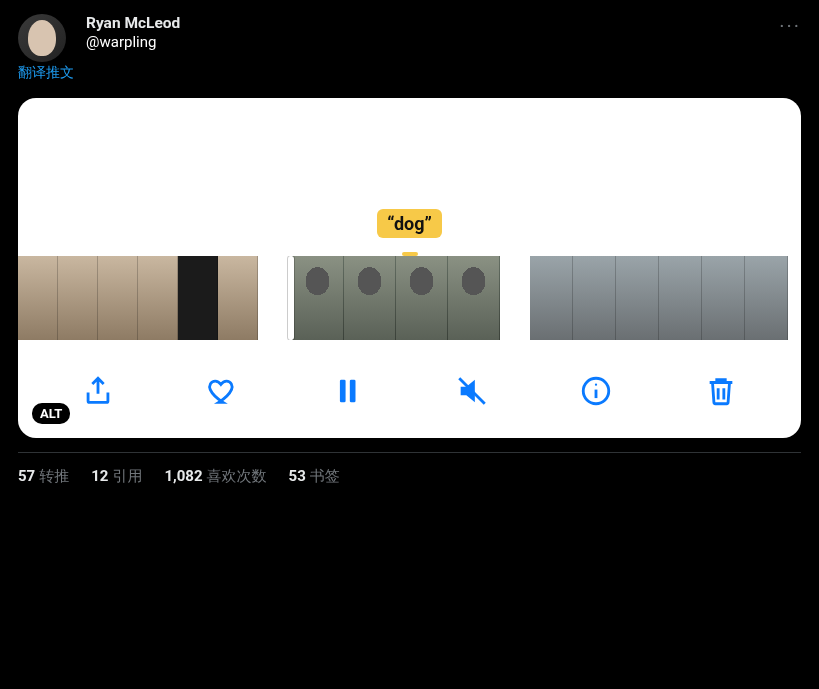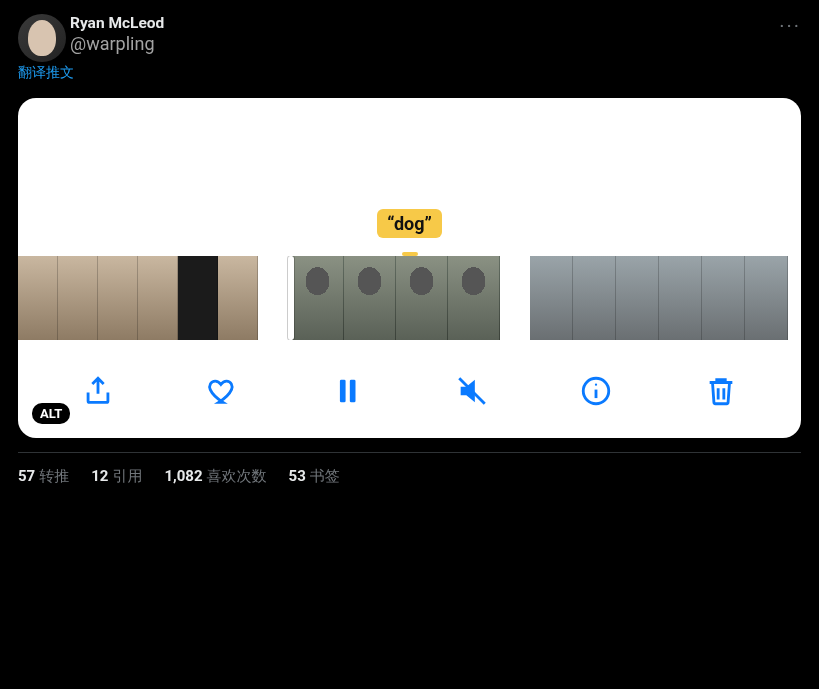--- a/index.html
+++ b/index.html
@@ -10,21 +10,21 @@
     width: 819px;
     height: 689px;
     overflow: hidden;
   }
   .tweet {
     padding: 14px 18px 14px 18px;
   }
   .header {
     display: flex;
     align-items: flex-start;
-    gap: 4px;
+    gap: 20px;
     position: relative;
   }
   .avatar {
     width: 48px;
     height: 48px;
     border-radius: 50%;
     background: linear-gradient(135deg,#3a3a3a 0%, #222 100%);
     flex-shrink: 0;
     overflow: hidden;
     position: relative;
@@ -32,21 +32,21 @@
   .avatar::after{
     content:"";
     position:absolute;
     left:10px; top:6px;
     width:28px; height:36px;
     background:#d8c4b0;
     border-radius:50% 50% 45% 45%;
   }
   .user-block { display:flex; flex-direction:column; line-height:1.25; }
   .display-name { font-weight:700; font-size:15.5px; color:#e7e9ea; }
-  .handle { color:#a3a3a3; font-size:18px; }
+  .handle { color:#ffffff; font-size:15px; }
   .more {
     position:absolute; right:0; top:0;
     color:#71767b; font-size:20px; letter-spacing:2px;
     cursor:pointer;
   }
   .body-text {
     margin-top:14px;
     font-size:22px;
     line-height:1.35;
     color:#e7e9ea;

